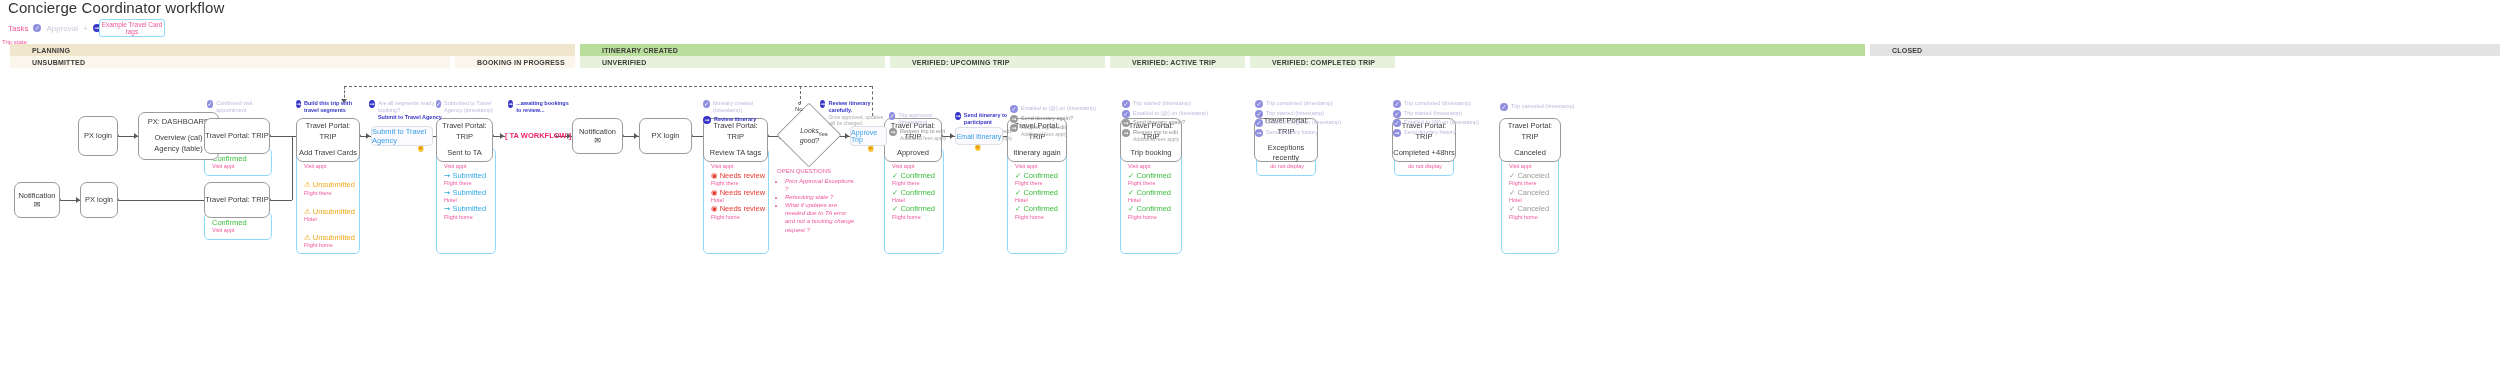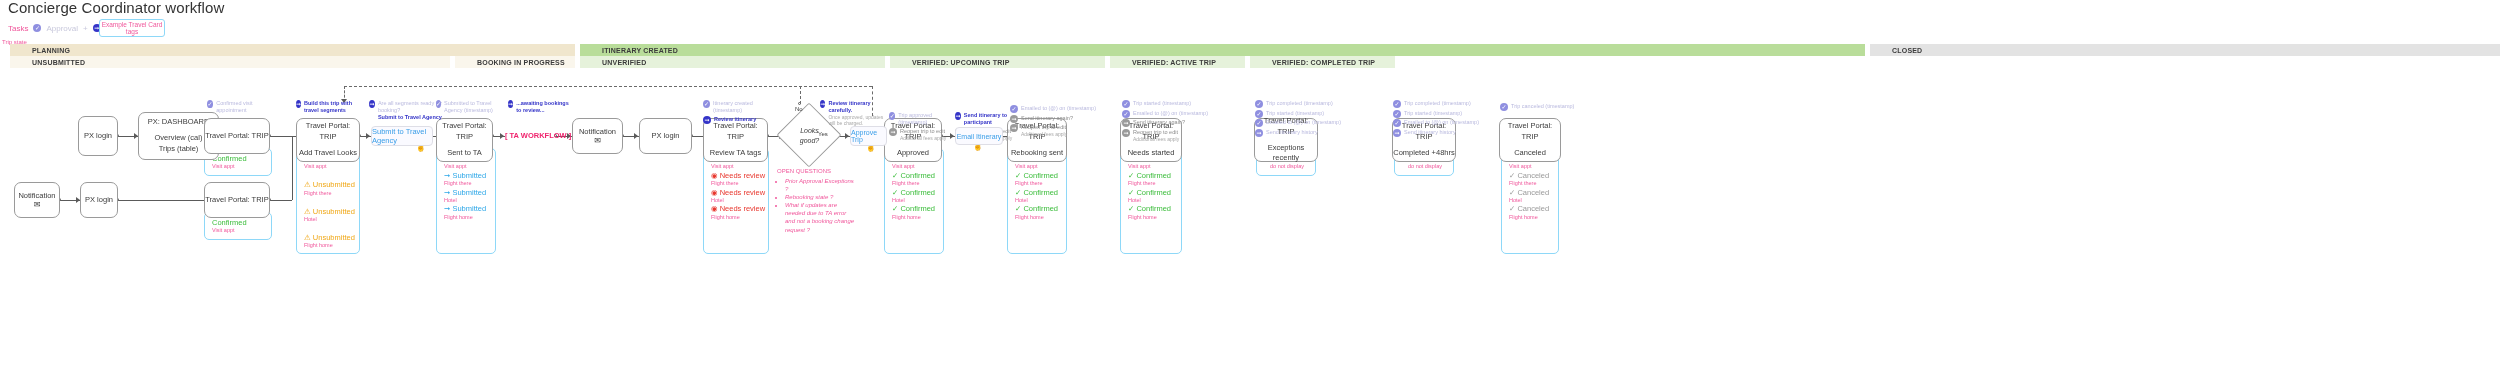--- a/index.html
+++ b/index.html
@@ -560,21 +560,21 @@
       </div>
   </div>
 
   <div class="node" style="left:78px;top:116px;width:40px;height:40px;">
     <div>PX login</div>
     </div>
 
   <div class="node" style="left:138px;top:112px;width:81px;height:48px;">
     <div>PX: DASHBOARD</div>
     <div class="l2">Overview (cal)</div>
-    <div>Trips (table)</div>
+    <div>Agency (table)</div>
     </div>
 
   <div class="node" style="left:14px;top:182px;width:46px;height:36px;">
     <div>Notification</div>
     <div class="env">✉</div>
     </div>
 
   <div class="node" style="left:80px;top:182px;width:38px;height:36px;">
     <div>PX login</div>
     </div>
@@ -582,21 +582,21 @@
   <div class="node" style="left:204px;top:118px;width:66px;height:36px;">
     <div>Travel Portal: TRIP</div>
     </div>
 
   <div class="node" style="left:204px;top:182px;width:66px;height:36px;">
     <div>Travel Portal: TRIP</div>
     </div>
 
   <div class="node" style="left:296px;top:118px;width:64px;height:44px;">
     <div>Travel Portal: TRIP</div>
-    <div class="l2">Add Travel Looks</div>
+    <div class="l2">Add Travel Cards</div>
     </div>
 
   <div class="node" style="left:436px;top:118px;width:57px;height:44px;">
     <div>Travel Portal: TRIP</div>
     <div class="l2">Sent to TA</div>
     </div>
 
   <div class="node" style="left:572px;top:118px;width:51px;height:36px;">
     <div>Notification</div>
     <div class="env">✉</div>
@@ -611,26 +611,26 @@
     <div class="l2">Review TA tags</div>
     </div>
 
   <div class="node" style="left:884px;top:118px;width:58px;height:44px;">
     <div>Travel Portal: TRIP</div>
     <div class="l2">Approved</div>
     </div>
 
   <div class="node" style="left:1007px;top:118px;width:60px;height:44px;">
     <div>Travel Portal: TRIP</div>
-    <div class="l2">Rebooking sent</div>
+    <div class="l2">Itinerary again</div>
     </div>
 
   <div class="node" style="left:1120px;top:118px;width:62px;height:44px;">
     <div>Travel Portal: TRIP</div>
-    <div class="l2">Needs started</div>
+    <div class="l2">Trip booking</div>
     </div>
 
   <div class="node" style="left:1254px;top:118px;width:64px;height:44px;">
     <div>Travel Portal: TRIP</div>
     <div class="l2">Exceptions recently</div>
     </div>
 
   <div class="node" style="left:1392px;top:118px;width:64px;height:44px;">
     <div>Travel Portal: TRIP</div>
     <div class="l2">Completed +48hrs</div>

